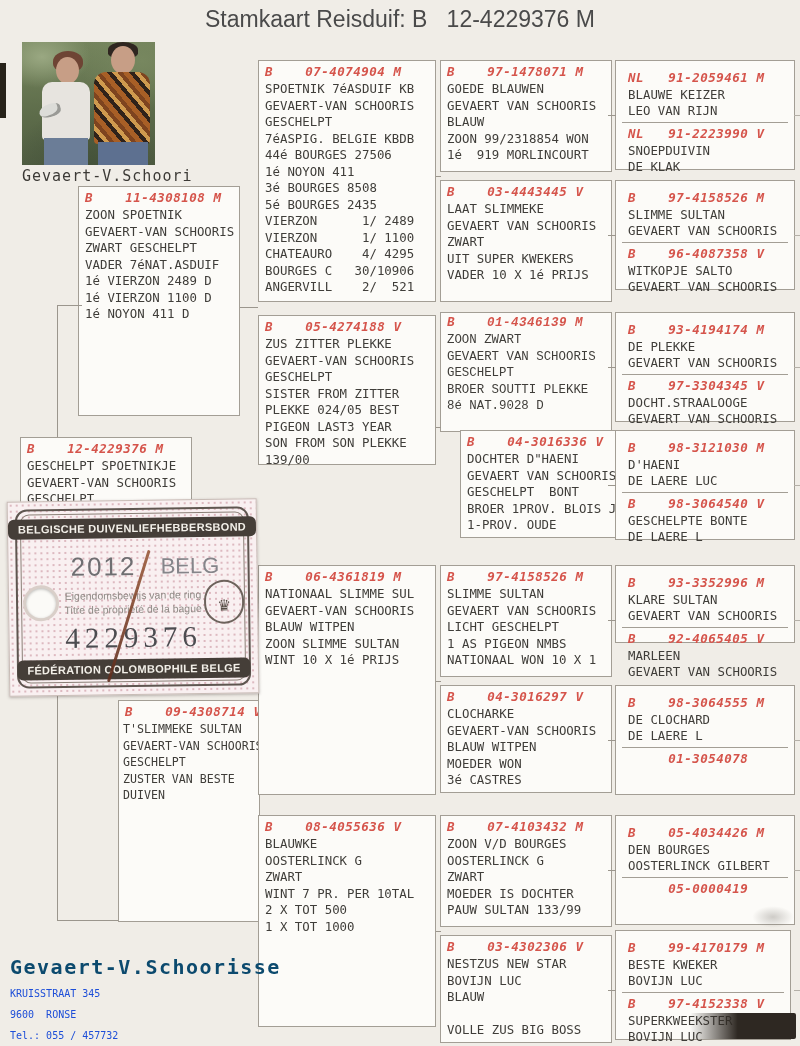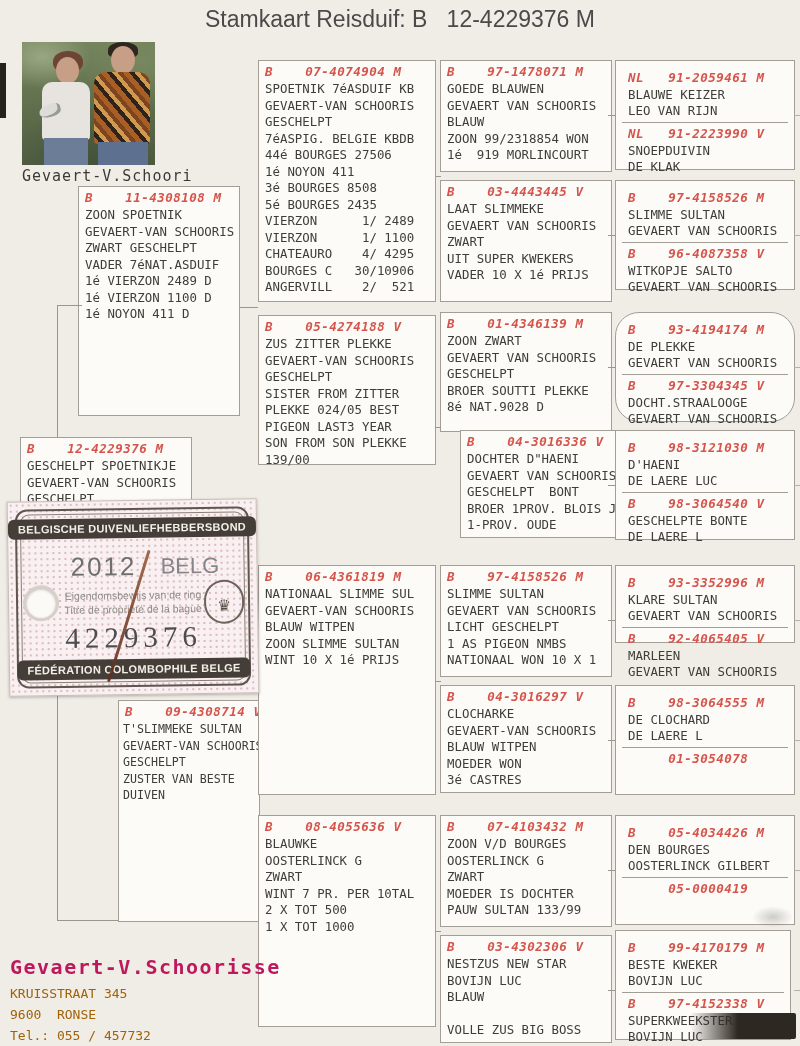--- a/index.html
+++ b/index.html
@@ -63,22 +63,22 @@
   .rc-number{position:absolute;top:120px;left:0;width:100%;text-align:center;
     font-family:"Liberation Serif",serif;font-size:29px;color:#4c4c50;letter-spacing:5px;}
   .rc-hole{position:absolute;left:17px;top:86px;width:30px;height:30px;border-radius:50%;
     background:#fbfaf7;box-shadow:0 0 0 3px #d9cfc9, inset 0 1px 3px rgba(0,0,0,.25);}
   .rc-emblem{position:absolute;right:13px;top:80px;width:40px;height:44px;border:2px solid #6d635c;
     border-radius:50%/46%;color:#564d46;text-align:center;font-size:19px;line-height:44px;box-sizing:border-box;}
   .rc-scratch{position:absolute;left:118px;top:46px;width:3px;height:138px;border-radius:2px;
     background:linear-gradient(#9a5a3a,#5f2d1d);transform:rotate(18deg);opacity:.9;}
   
   .owner{position:absolute;left:10px;top:955px;}
-  .owner-name{font-weight:bold;font-size:20px;color:#be185d;letter-spacing:1.5px;margin-bottom:4px;}
-  .owner-line{font-size:13px;color:#a16207;line-height:21px;white-space:pre;}
+  .owner-name{font-weight:bold;font-size:20px;color:#0c4a6e;letter-spacing:1.5px;margin-bottom:4px;}
+  .owner-line{font-size:10px;color:#1d4ed8;line-height:21px;white-space:pre;}
   
   .smudge1{position:absolute;left:690px;top:1013px;width:106px;height:26px;z-index:3;
     background:linear-gradient(to left,#2e2822 55%,rgba(46,40,34,0));border-radius:2px;}
   .smudge2{position:absolute;left:752px;top:906px;width:42px;height:22px;
     background:radial-gradient(ellipse,rgba(120,115,108,.35),rgba(120,115,108,0) 70%);}
 </style>
 </head>
 <body>
 
 <div class="page">
@@ -197,21 +197,21 @@
   <div class="pbox" style="left:440px;top:180px;width:172px;height:122px;">
     <div class="phead">B    03-4443445 V</div>
     <div>
         <div class="bline">LAAT SLIMMEKE</div>
         <div class="bline">GEVAERT VAN SCHOORIS</div>
         <div class="bline">ZWART</div>
         <div class="bline">UIT SUPER KWEKERS</div>
         <div class="bline">VADER 10 X 1é PRIJS</div>
       </div>
   </div>
-  <div class="pbox" style="left:440px;top:312px;width:172px;height:120px;">
+  <div class="pbox" style="left:440px;top:312px;width:172px;height:120px;font-family:Liberation Mono, monospace;">
     <div class="phead">B    01-4346139 M</div>
     <div>
         <div class="bline">ZOON ZWART</div>
         <div class="bline">GEVAERT VAN SCHOORIS</div>
         <div class="bline">GESCHELPT</div>
         <div class="bline">BROER SOUTTI PLEKKE</div>
         <div class="bline">8é NAT.9028 D</div>
       </div>
   </div>
   <div class="pbox" style="left:440px;top:430px;width:172px;height:108px;margin-left:20px;">
@@ -290,21 +290,21 @@
         </div>
     </div>
     <div class="pcell pcell-b">
       <div class="phead">B    96-4087358 V</div>
       <div>
           <div class="bline">WITKOPJE SALTO</div>
           <div class="bline">GEVAERT VAN SCHOORIS</div>
         </div>
     </div>
   </div>
-  <div class="pbox pgroup" style="left:615px;top:312px;width:180px;height:110px;border-radius:24px;">
+  <div class="pbox pgroup" style="left:615px;top:312px;width:180px;height:110px;">
     <div class="pcell">
       <div class="phead">B    93-4194174 M</div>
       <div>
           <div class="bline">DE PLEKKE</div>
           <div class="bline">GEVAERT VAN SCHOORIS</div>
         </div>
     </div>
     <div class="pcell pcell-b">
       <div class="phead">B    97-3304345 V</div>
       <div>

